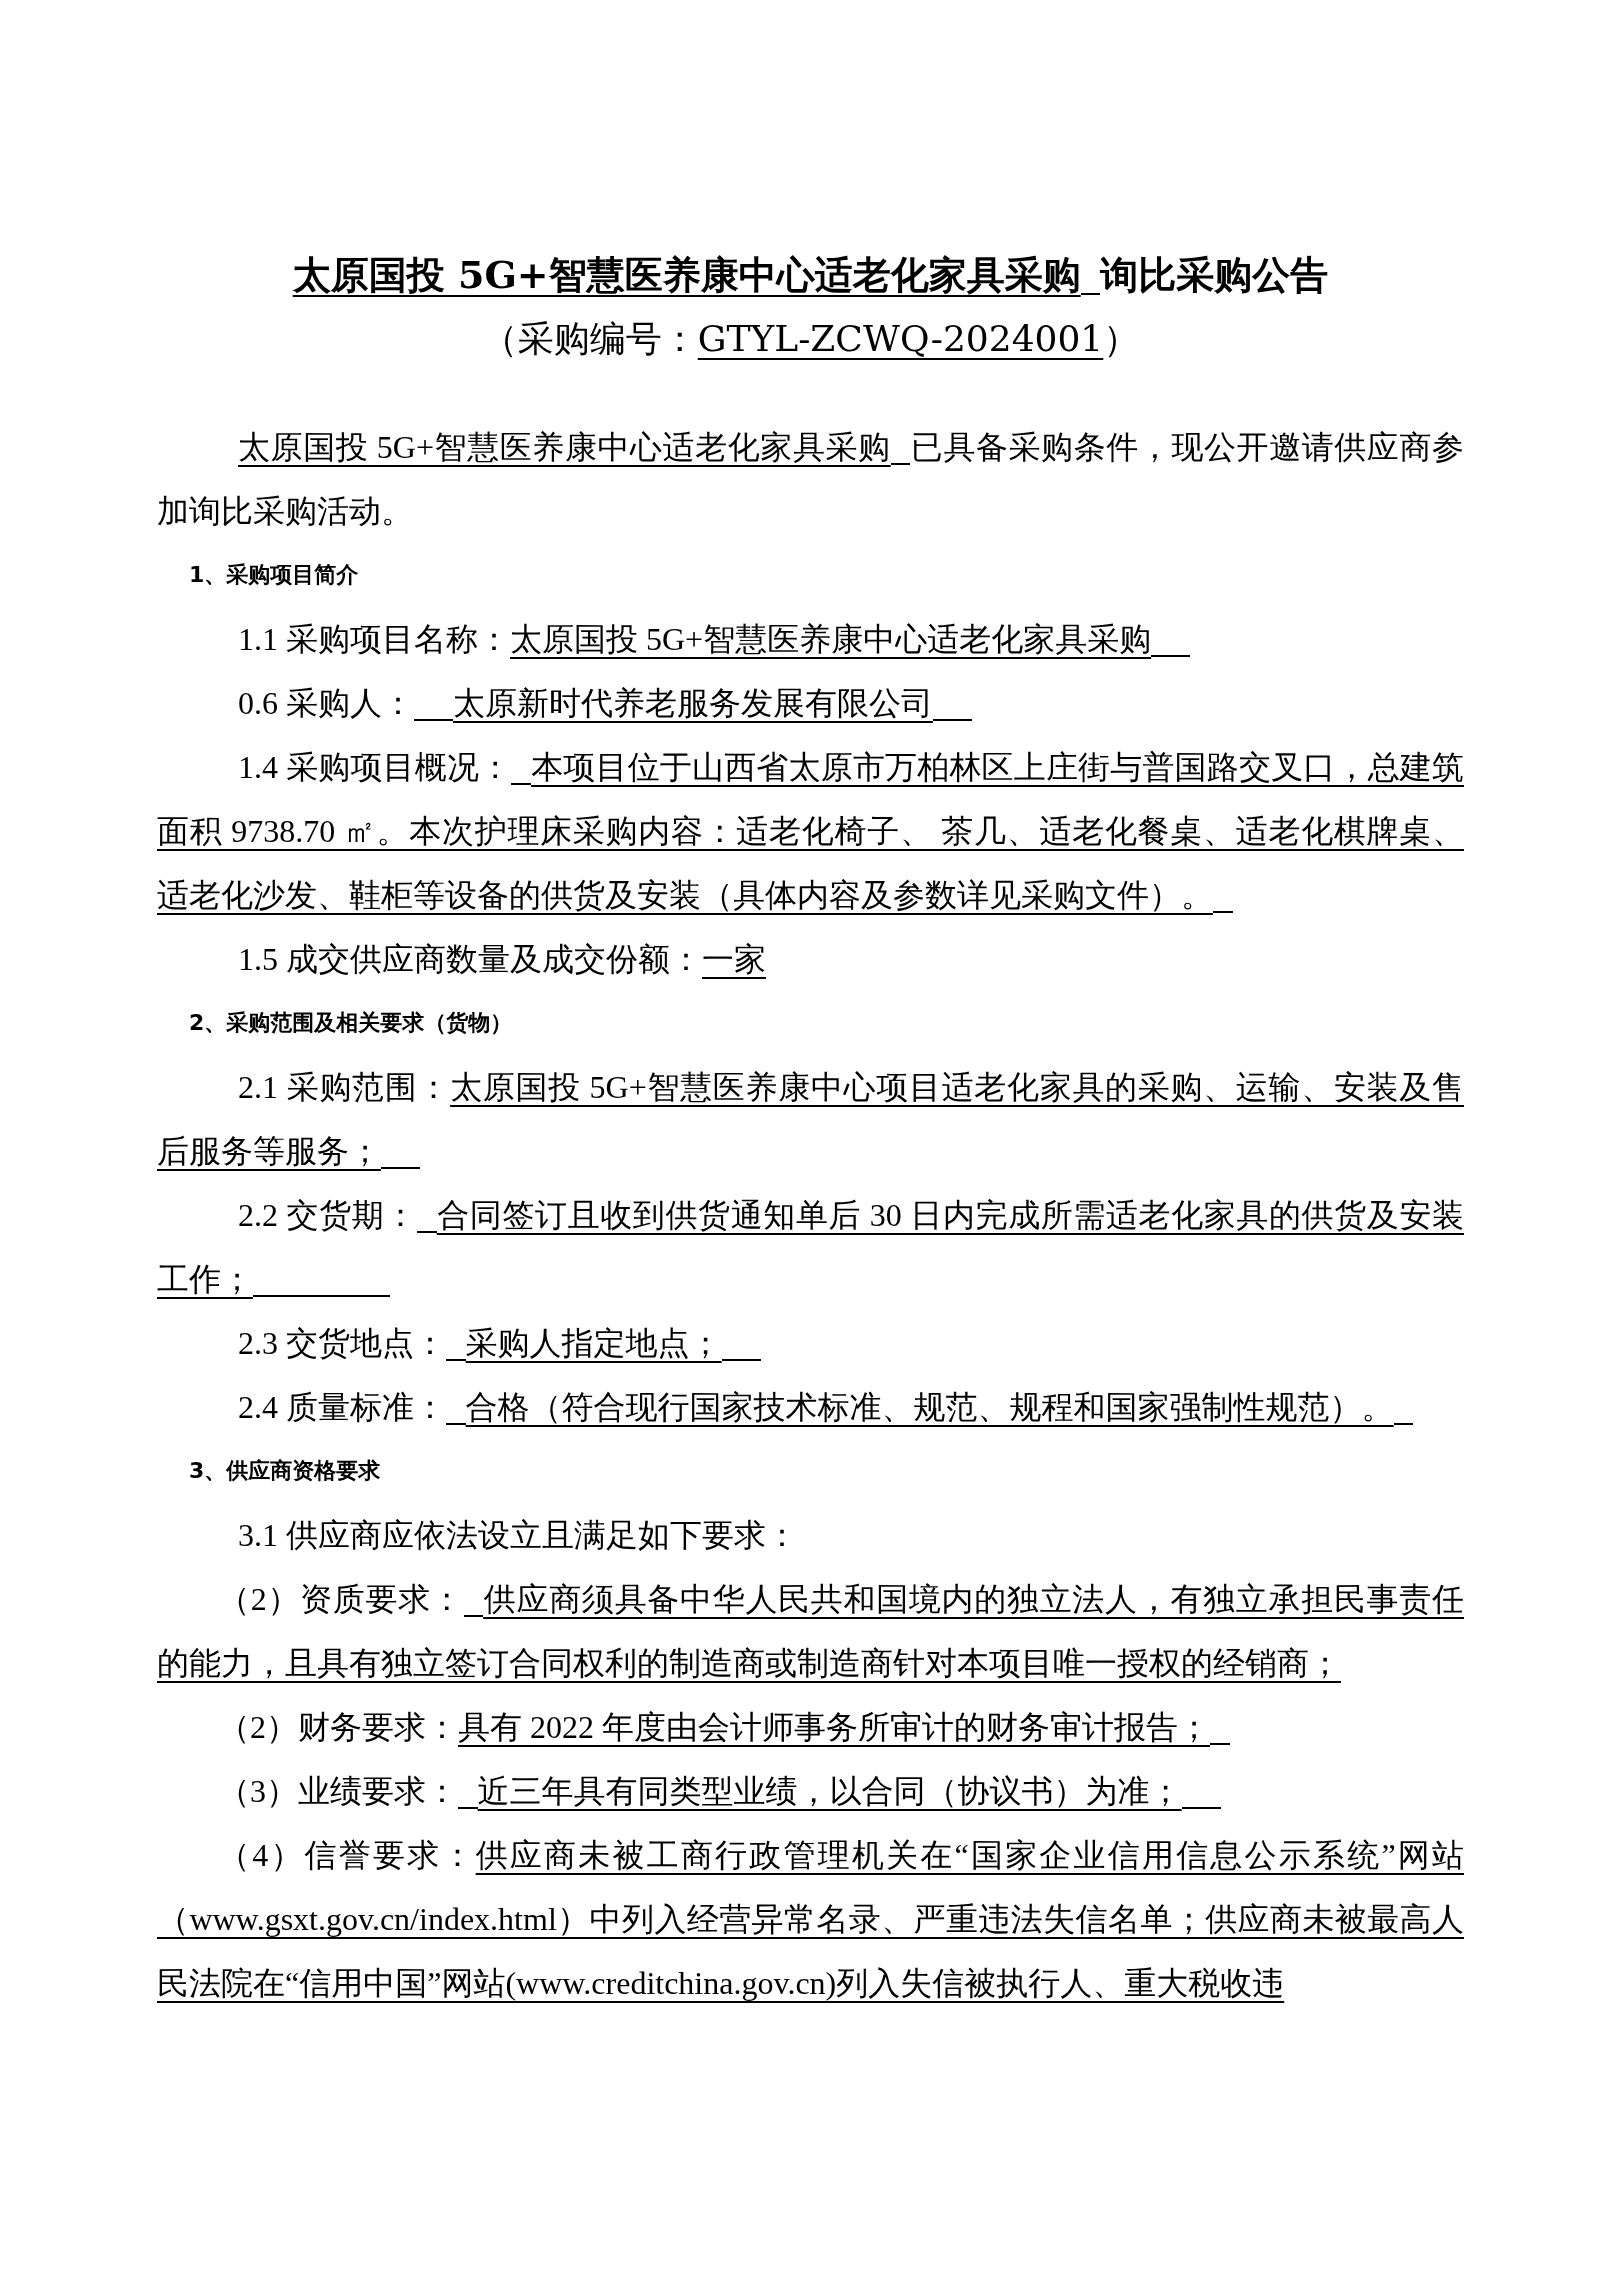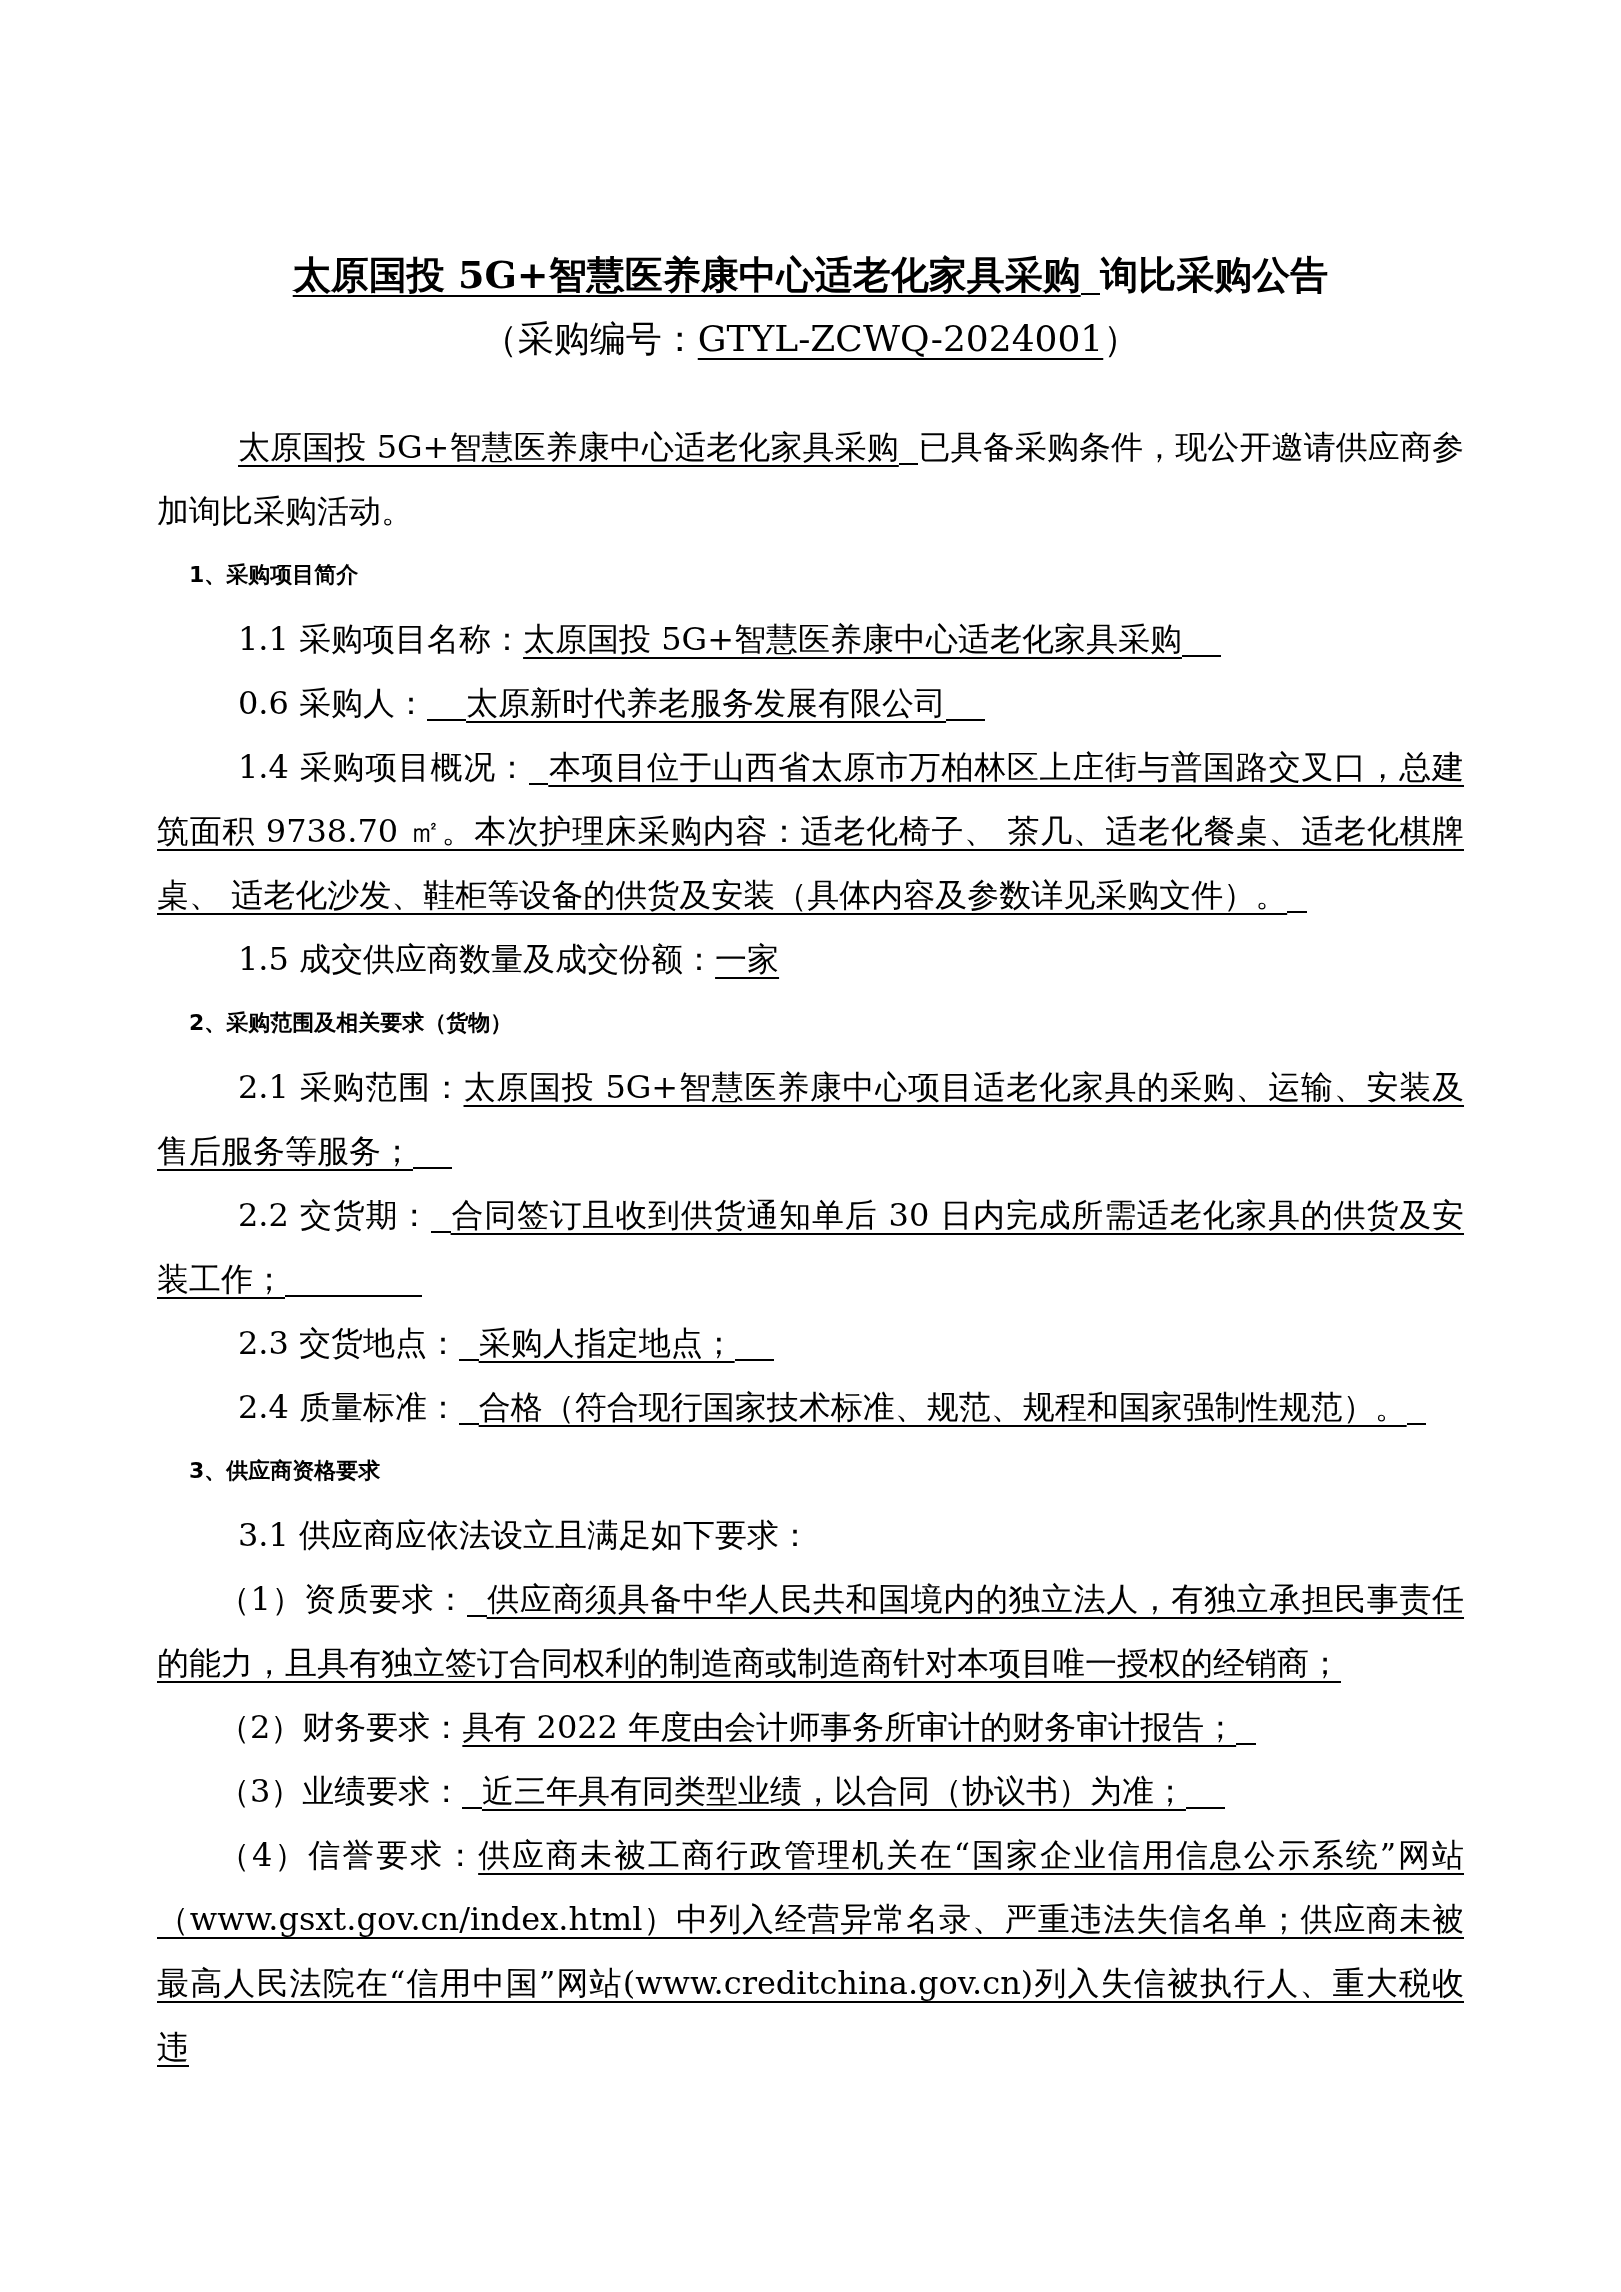--- a/index.html
+++ b/index.html
@@ -29,20 +29,21 @@
     text-align: center;
     line-height: 64px;
     font-family: "DejaVu Serif", "Liberation Serif", serif;
   }
   .subtitle {
     text-align: center;
     font-size: 36px;
   }
   .para {
     text-align: justify;
+    font-family: Liberation Serif, serif;
   }
   .intro { margin-top: 44px; text-indent: 81px; }
   .item { text-indent: 81px; }
   .q-item { text-indent: 61px; }
   .sec-heading {
     margin: 0;
     font-family: "DejaVu Sans", "Liberation Sans", sans-serif;
     font-weight: bold;
     font-size: 22px;
     line-height: 64px;
@@ -93,21 +94,21 @@
   <p class="para item"><span>2.2 交货期：</span><span class="upad p20"></span><span class="u">合同签订且收到供货通知单后 30 日内完成所需适老化家具的供货及安装工作；</span><span class="upad p140"></span></p>
 
   <p class="para item"><span>2.3 交货地点：</span><span class="upad p20"></span><span class="u">采购人指定地点；</span><span class="upad p40"></span></p>
 
   <p class="para item"><span>2.4 质量标准：</span><span class="upad p20"></span><span class="u">合格（符合现行国家技术标准、规范、规程和国家强制性规范）。</span><span class="upad p20"></span></p>
 
   <h2 class="sec-heading">3、供应商资格要求</h2>
 
   <p class="para item">3.1 供应商应依法设立且满足如下要求：</p>
 
-  <p class="para q-item"><span>（1）资质要求：</span><span class="upad p20"></span><span class="u">供应商须具备中华人民共和国境内的独立法人，有独立承担民事责任的能力，且具有独立签订合同权利的制造商或制造商针对本项目唯一授权的经销商；</span></p>
+  <p class="para q-item"><span>（2）资质要求：</span><span class="upad p20"></span><span class="u">供应商须具备中华人民共和国境内的独立法人，有独立承担民事责任的能力，且具有独立签订合同权利的制造商或制造商针对本项目唯一授权的经销商；</span></p>
 
   <p class="para q-item"><span>（2）财务要求：</span><span class="u">具有 2022 年度由会计师事务所审计的财务审计报告；</span><span class="upad p20"></span></p>
 
   <p class="para q-item"><span>（3）业绩要求：</span><span class="upad p20"></span><span class="u">近三年具有同类型业绩，以合同（协议书）为准；</span><span class="upad p40"></span></p>
 
   <p class="para q-item"><span>（4）信誉要求：</span><span class="u">供应商未被工商行政管理机关在“国家企业信用信息公示系统”网站（www.gsxt.gov.cn/index.html）中列入经营异常名录、严重违法失信名单；供应商未被最高人民法院在“信用中国”网站(www.creditchina.gov.cn)列入失信被执行人、重大税收违</span></p>
 
 </div>
 
 

